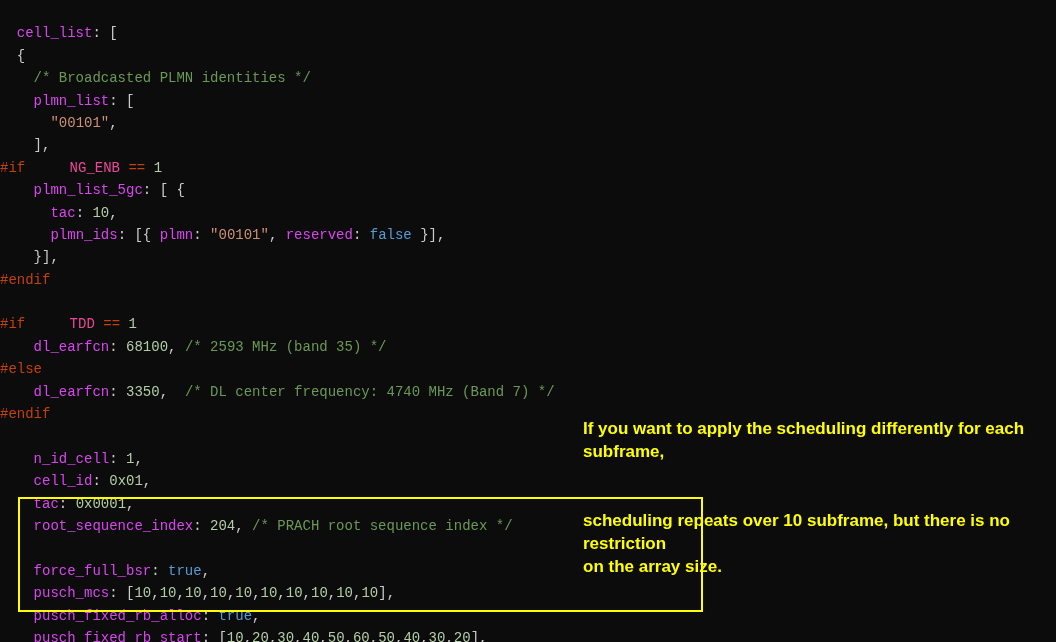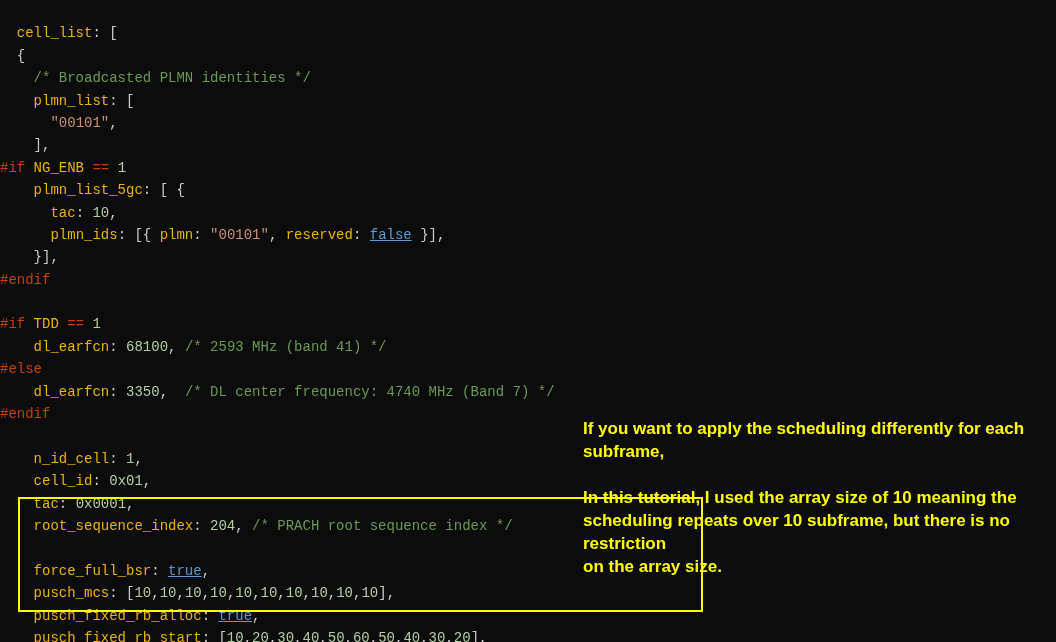--- a/index.html
+++ b/index.html
@@ -13,28 +13,28 @@
     width: 1056px;
     height: 642px;
     overflow: hidden;
     position: relative;
   }
   .code {
     white-space: pre;
     padding: 0;
     margin: 0;
   }
-  .key { color: #eab308; }
+  .key { color: #d946ef; }
   .str { color: #ce9178; }
   .num { color: #b5cea8; }
   .cmt { color: #6a9955; }
   .directive { color: #c2410c; }
-  .bool { color: #569cd6; text-decoration: underline; }
+  .bool { color: #569cd6; }
   .punct { color: #cccccc; }
-  .macro { color: #eab308; }
+  .macro { color: #ec4899; margin-left: 36px; }
   .box {
     border: 2px solid yellow;
     position: absolute;
     left: 18px;
     top: 497px;
     width: 681px;
     height: 111px;
   }
   .annotation {
     position: absolute;
@@ -59,21 +59,21 @@
 <span class="punct">      </span><span class="str">"00101"</span><span class="punct">,</span>
 <span class="punct">    ],</span>
 <span class="directive">#if </span><span class="macro">NG_ENB</span><span class="directive"> == </span><span class="num">1</span>
 <span class="punct">    </span><span class="key">plmn_list_5gc</span><span class="punct">: [ {</span>
 <span class="punct">      </span><span class="key">tac</span><span class="punct">: </span><span class="num">10</span><span class="punct">,</span>
 <span class="punct">      </span><span class="key">plmn_ids</span><span class="punct">: [{ </span><span class="key">plmn</span><span class="punct">: </span><span class="str">"00101"</span><span class="punct">, </span><span class="key">reserved</span><span class="punct">: </span><span class="bool">false</span><span class="punct"> }],</span>
 <span class="punct">    }],</span>
 <span class="directive">#endif</span>
 <span></span>
 <span class="directive">#if </span><span class="macro">TDD</span><span class="directive"> == </span><span class="num">1</span>
-<span class="punct">    </span><span class="key">dl_earfcn</span><span class="punct">: </span><span class="num">68100</span><span class="punct">, </span><span class="cmt">/* 2593 MHz (band 41) */</span>
+<span class="punct">    </span><span class="key">dl_earfcn</span><span class="punct">: </span><span class="num">68100</span><span class="punct">, </span><span class="cmt">/* 2593 MHz (band 35) */</span>
 <span class="directive">#else</span>
 <span class="punct">    </span><span class="key">dl_earfcn</span><span class="punct">: </span><span class="num">3350</span><span class="punct">,  </span><span class="cmt">/* DL center frequency: 4740 MHz (Band 7) */</span>
 <span class="directive">#endif</span>
 <span></span>
 <span class="punct">    </span><span class="key">n_id_cell</span><span class="punct">: </span><span class="num">1</span><span class="punct">,</span>
 <span class="punct">    </span><span class="key">cell_id</span><span class="punct">: </span><span class="num">0x01</span><span class="punct">,</span>
 <span class="punct">    </span><span class="key">tac</span><span class="punct">: </span><span class="num">0x0001</span><span class="punct">,</span>
 <span class="punct">    </span><span class="key">root_sequence_index</span><span class="punct">: </span><span class="num">204</span><span class="punct">, </span><span class="cmt">/* PRACH root sequence index */</span>
 <span></span>
 <span class="punct">    </span><span class="key">force_full_bsr</span><span class="punct">: </span><span class="bool">true</span><span class="punct">,</span>
@@ -84,16 +84,16 @@
 <span></span>
 
 
 </div>
 
 <div class="box"></div>
 
 <div class="annotation">
   <span>If you want to apply the scheduling differently for each subframe,</span><br>
   <br>
-  <span>In this tutorial, I used the array size of 10 meaning the</span><br>
+  <br>
   <span>scheduling repeats over 10 subframe, but there is no restriction</span><br>
   <span>on the array size.</span>
 </div>
 
 </body></html>

